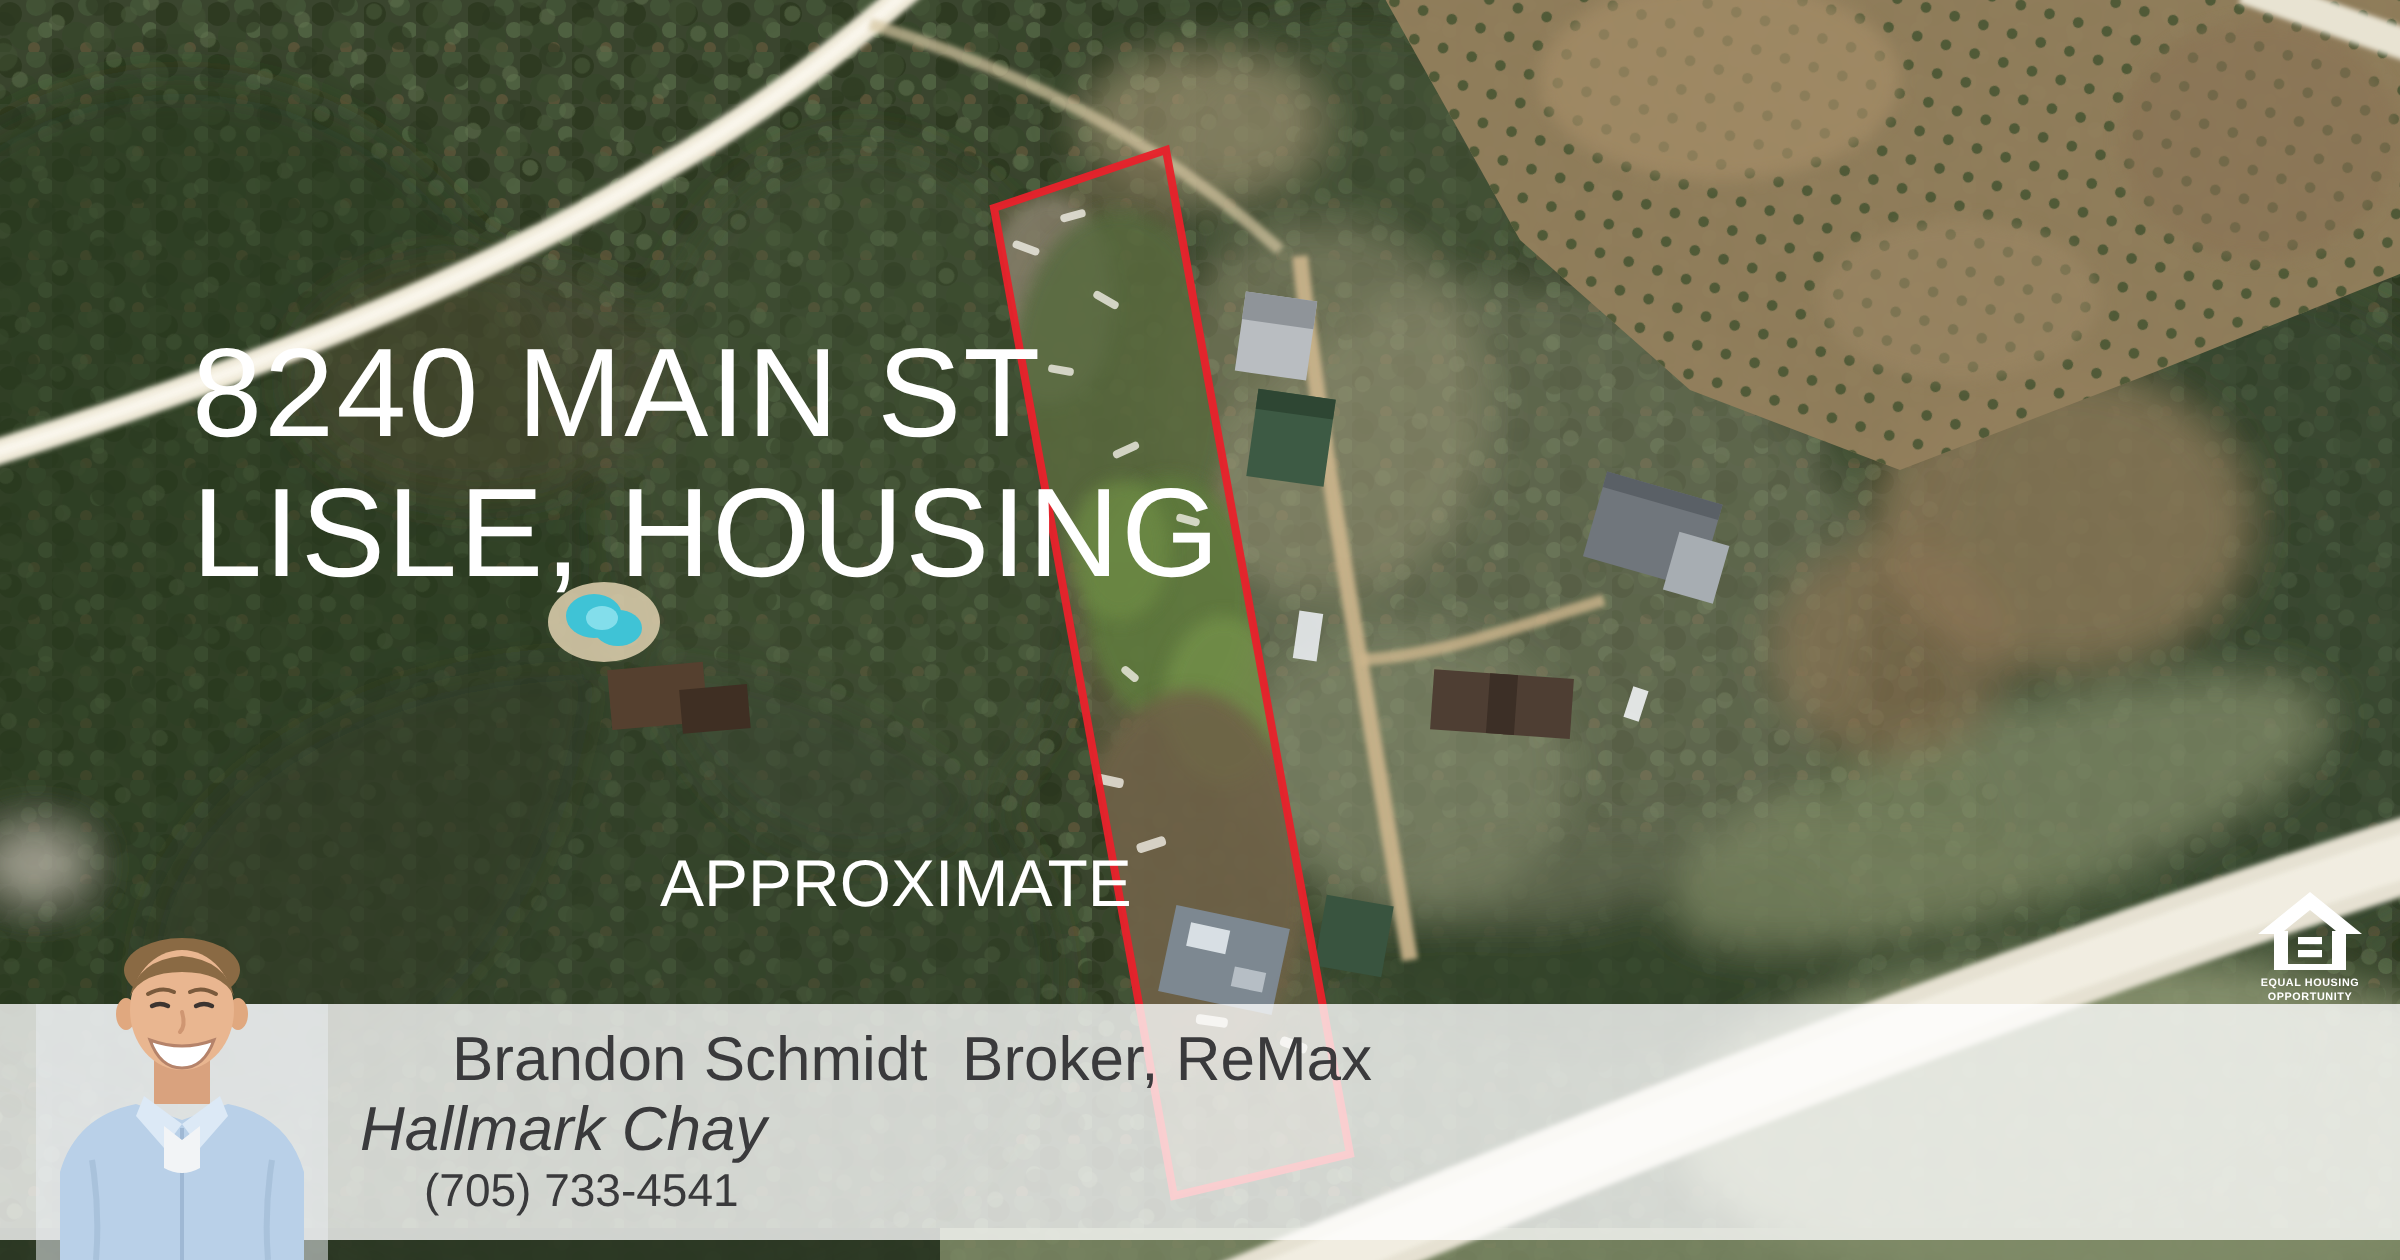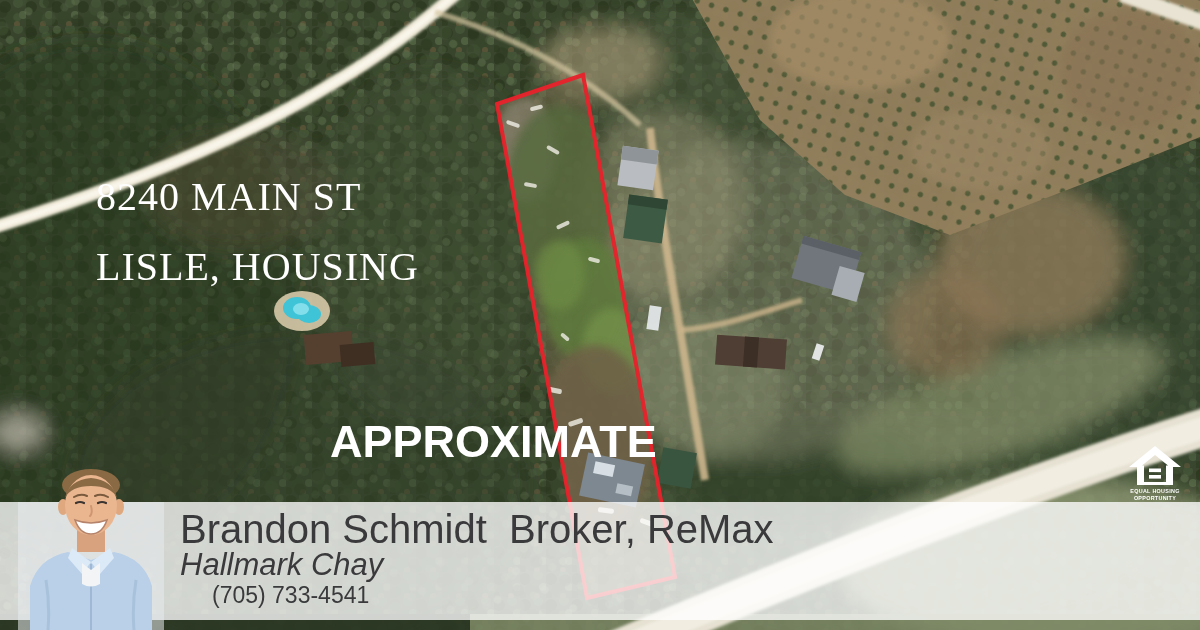--- a/index.html
+++ b/index.html
@@ -3,28 +3,28 @@
 <meta charset="utf-8">
 <style>
   html,body{margin:0;padding:0;background:#222;}
   #stage{
     position:relative;width:1200px;height:630px;overflow:hidden;
     font-family:"Liberation Sans",sans-serif;
     background:#3a452e;
   }
   #map-svg{position:absolute;left:0;top:0;width:1200px;height:630px;display:block;}
   .overlay-text{position:absolute;color:#ffffff;}
-  #title{left:96px;top:162px;font-size:40px;line-height:70px;letter-spacing:1px;font-weight:400;font-family:Liberation Serif, serif;}
-  #lot-note{left:330px;top:423px;font-size:45px;line-height:37px;font-weight:700;}
+  #title{left:96px;top:162px;font-size:63px;line-height:70px;letter-spacing:1px;font-weight:400;}
+  #lot-note{left:330px;top:423px;font-size:33px;line-height:37px;font-weight:400;}
   #banner{
     position:absolute;left:0;top:502px;width:1200px;height:118px;
     background:rgba(255,255,255,0.78);
   }
   #banner-text{position:absolute;left:180px;top:10px;color:#3a3a3c;}
-  #agent-name{font-size:40px;line-height:35px;font-weight:400;white-space:pre;}
+  #agent-name{font-size:31px;line-height:35px;font-weight:400;white-space:pre;margin-left:46px;}
   #agent-brokerage{font-size:31px;line-height:35px;font-weight:400;font-style:italic;}
   #agent-phone{font-size:23px;line-height:27px;font-weight:400;margin-left:32px;}
   #agent-photo{position:absolute;left:16px;top:460px;width:150px;height:170px;}
   #equal-housing{position:absolute;left:1124px;top:444px;width:62px;height:60px;}
 </style>
 </head>
 <body>
 
 <div id="stage">
 

